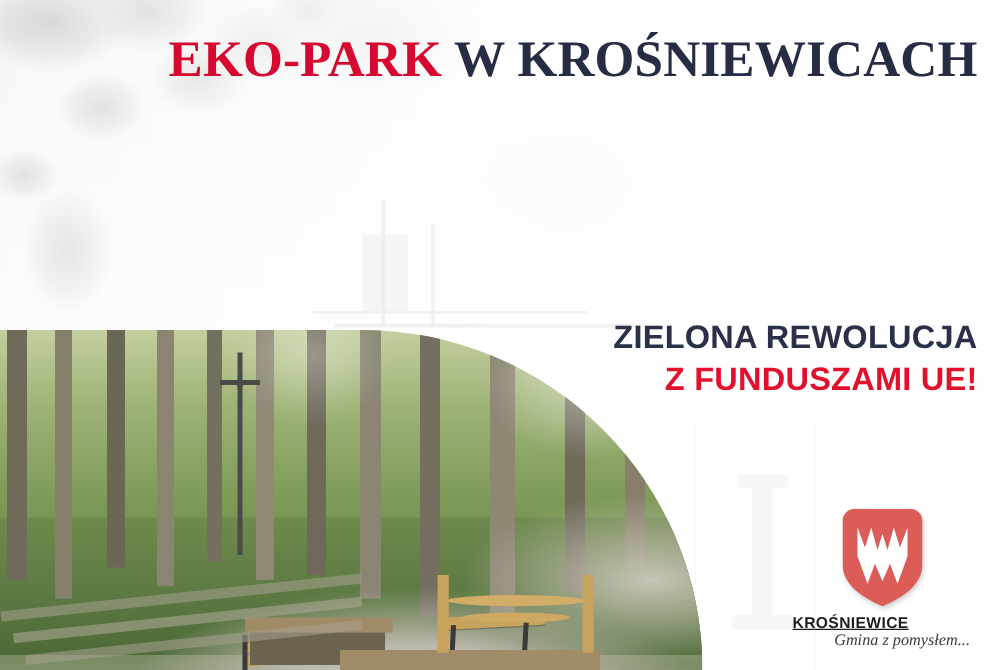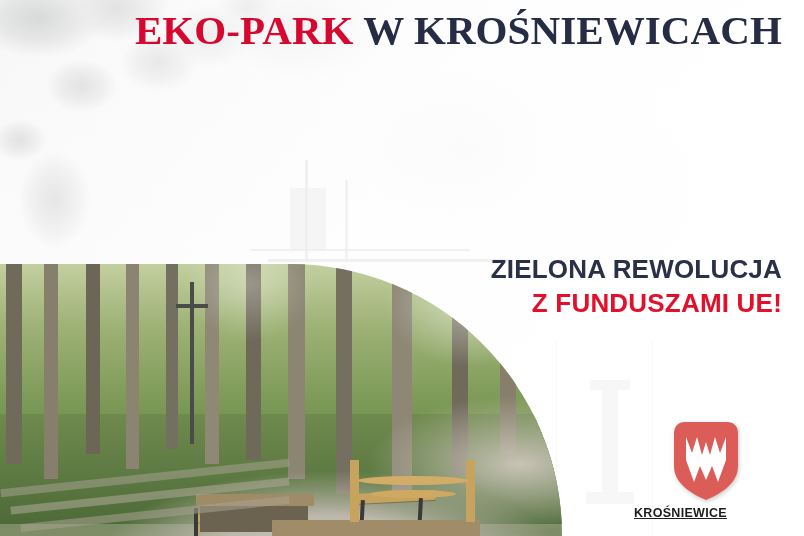--- a/index.html
+++ b/index.html
@@ -52,21 +52,21 @@
       linear-gradient(180deg, rgba(226,228,226,.95), rgba(226,228,226,.95)) 590px 380px/40px 10px no-repeat,
       linear-gradient(180deg, rgba(226,228,226,.95), rgba(226,228,226,.95)) 602px 388px/16px 110px no-repeat,
       linear-gradient(180deg, rgba(226,228,226,.95), rgba(226,228,226,.95)) 586px 492px/48px 12px no-repeat,
       linear-gradient(90deg, rgba(228,230,228,.9) 0 1px, rgba(0,0,0,0) 1px) 556px 340px/1px 196px no-repeat,
       linear-gradient(90deg, rgba(228,230,228,.9) 0 1px, rgba(0,0,0,0) 1px) 652px 340px/1px 196px no-repeat;
   }
 
   
   .headline{
     position:absolute;
-    left:0;right:22px;top:10px;
+    left:0;right:22px;top:27px;
     text-align:right;
     font-family:"Liberation Serif", serif;
     font-weight:700;
     font-size:41px;
     line-height:1;
     letter-spacing:.1px;
     white-space:nowrap;
   }
   .headline .hl-eko{color:#d6082f;}
   .headline .hl-rest{color:#272c45;}
@@ -226,15 +226,16 @@
   </div>
 
   <div class="logo">
     <div class="shield-wrap">
       <svg class="shield" viewBox="0 0 64 78" aria-hidden="true">
         <path d="M0 10 A10 10 0 0 1 10 0 L54 0 A10 10 0 0 1 64 10 L64 44 C64 62 46 72 32 78 C18 72 0 62 0 44 Z" fill="#dc5c57"></path>
         <path d="M12 15 L18 31 L23 15 L28 33 L32 20 L36 33 L41 15 L46 31 L52 15 L52 38 L44 60 L38 44 L32 58 L26 44 L20 60 L12 38 Z" fill="#ffffff"></path>
       </svg>
     </div>
     <div class="logo-name">KROŚNIEWICE</div>
+    <div class="logo-tag">Gmina z pomysłem...</div>
   </div>
 
 </div>
 
 </body></html>

